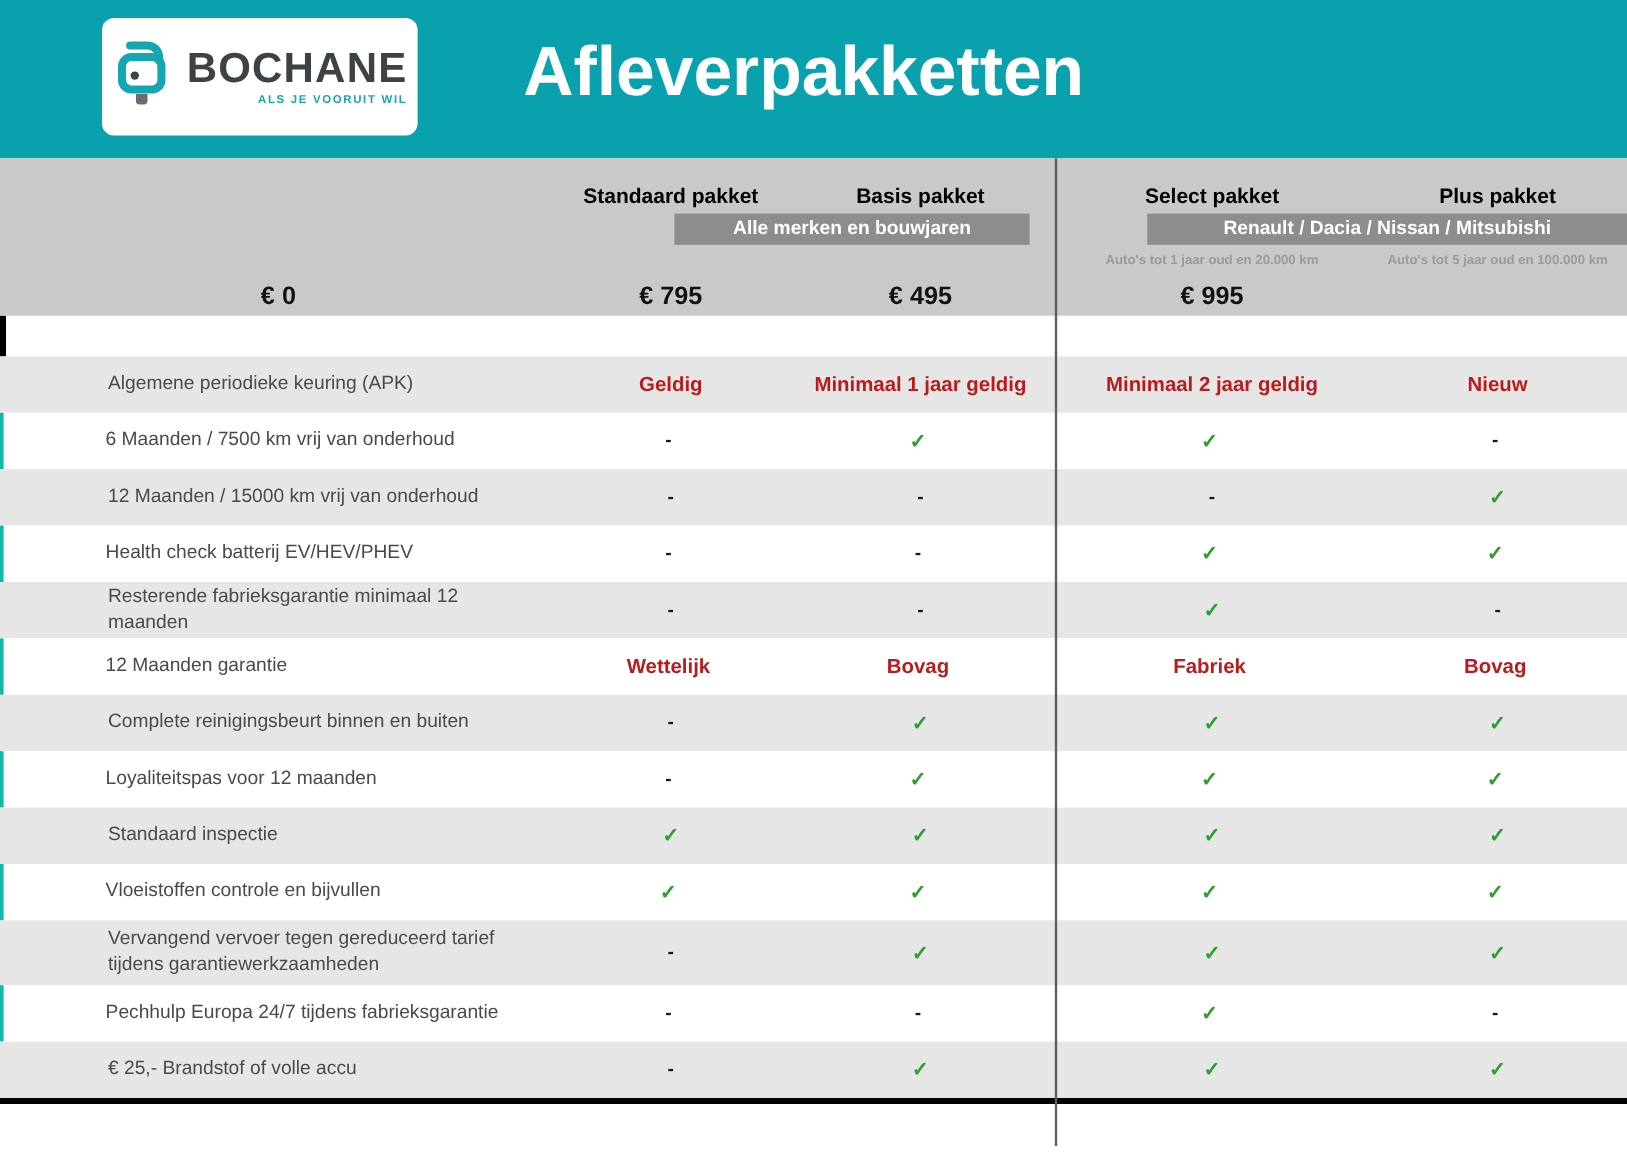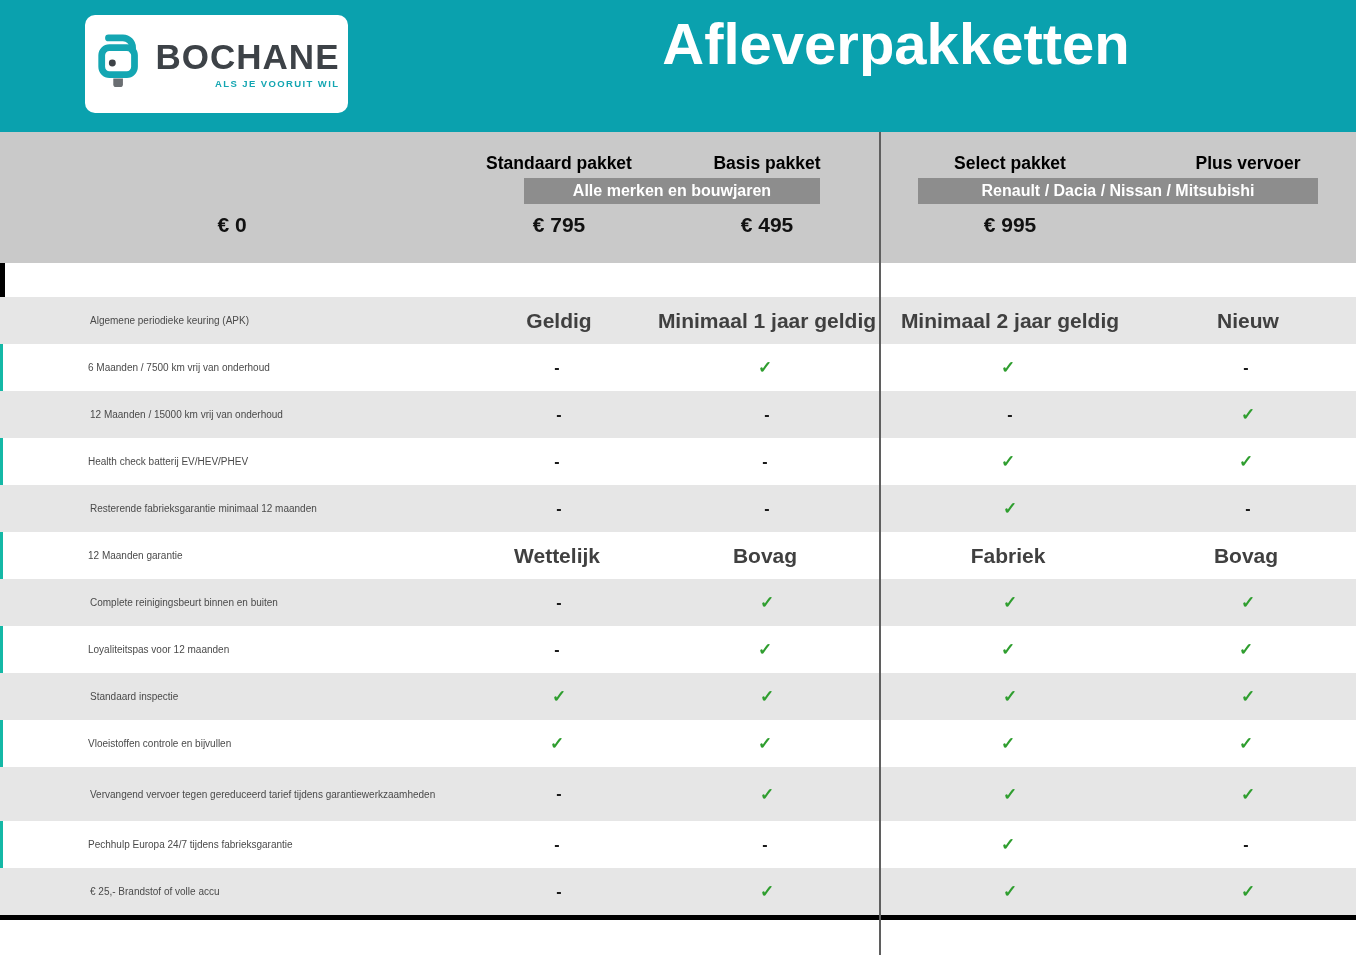--- a/index.html
+++ b/index.html
@@ -6,51 +6,51 @@
   html,body { width:1356px; height:960px; background:#fff; font-family:"Liberation Sans", sans-serif; overflow:hidden; }
   .page { position:relative; width:1356px; height:803px; display:flex; flex-direction:column; }
 
   
   .banner { position:relative; height:132px; background:#0aa1ae; flex:none; }
   .logo-card { position:absolute; left:85px; top:15px; width:263px; height:98px; background:#fff; border-radius:10px;
                display:flex; align-items:center; justify-content:center; gap:8px; padding:0 10px; }
   .logo-text { display:flex; flex-direction:column; align-items:flex-end; }
   .logo-name { font-size:35px; font-weight:bold; color:#3d4247; letter-spacing:1px; line-height:1; }
   .logo-tagline { font-size:9.5px; font-weight:bold; color:#14a6b2; letter-spacing:1.4px; margin-top:4px; }
-  .banner-title { position:absolute; left:436px; top:10px; width:920px; text-align:center;
+  .banner-title { position:absolute; left:436px; top:26px; width:920px; text-align:left;
                   font-size:58px; font-weight:800; color:#fff; letter-spacing:0px; }
 
   
   .head-band { position:relative; height:131px; background:#c9c9c9; flex:none; }
   .grid { display:grid; grid-template-columns:464px 190px 226px 260px 216px; }
   .names-row { height:44px; align-items:end; padding-top:8px; }
   .pkg-name { text-align:center; font-size:17.5px; font-weight:bold; color:#000000; padding-bottom:2px; }
-  .bands-row { height:30px; align-items:center; }
+  .bands-row { height:30px; align-items:center;margin-left:38px; }
   .brand-band { background:#8d8d8d; color:#fff; font-weight:bold; font-size:16px; text-align:center;
                 height:26px; line-height:26px; justify-self:center; }
   .band-left { grid-column:2 / 4; width:296px; }
   .band-right { grid-column:4 / 6; width:400px; }
   .notes-row { height:22px; align-items:center; }
   .pkg-note { text-align:center; font-size:11px; font-weight:bold; color:#9a9a9a; }
   .note-select { grid-column:4; } .note-plus { grid-column:5; }
   .prices-row { height:35px; align-items:center; padding-top:2px; }
   .total-label { padding-left:90px; font-size:20px; font-weight:bold; color:#111; }
   .pkg-price { text-align:center; font-size:21px; font-weight:bold; color:#111; }
 
   
   .gap-row { height:34px; background:#fff; border-left:5px solid #000; flex:none; }
   .row { min-height:47px; align-items:center; flex:none; }
   .row.tall { min-height:54px; }
   .row.gray { background:#e6e6e6; padding-left:5px; grid-template-columns:459px 190px 226px 260px 216px; }
   .row.white { background:#fff; border-left:3px solid #14b8a6; grid-template-columns:459px 190px 226px 260px 216px; }
-  .row-label { padding-left:85px; padding-right:20px; font-size:10px; color:#4a4a4a; line-height:1.3; }
+  .row-label { padding-left:85px; padding-right:20px; font-size:16px; color:#4a4a4a; line-height:1.3; }
   .cell { text-align:center; font-weight:bold; }
   .cell.dash { color:#1a1a1a; font-size:16px; }
   .cell.check { color:#2f9e2f; font-size:17px; }
-  .cell.gtext { color:#404040; font-size:21px; }
+  .cell.gtext { color:#b91c1c; font-size:17px; }
 
   .bottom-space { flex:1; background:#fff; border-left:5px solid #000; }
   .bottom-bar { height:5px; background:#000; flex:none; }
 
   .v-divider { position:absolute; left:879px; top:132px; width:2px; height:823px; background:#5f5f5f; z-index:5; }
 </style>
 </head>
 <body>
 
 <div class="page">
@@ -72,26 +72,33 @@
     </div>
     <div class="banner-title">Afleverpakketten</div>
   </div>
 
   <div class="head-band">
     <div class="grid names-row">
       <div></div>
       <div class="pkg-name">Standaard pakket</div>
       <div class="pkg-name">Basis pakket</div>
       <div class="pkg-name">Select pakket</div>
-      <div class="pkg-name">Plus vervoer</div>
+      <div class="pkg-name">Plus pakket</div>
     </div>
     <div class="grid bands-row">
       <div></div>
       <div class="brand-band band-left">Alle merken en bouwjaren</div>
       <div class="brand-band band-right">Renault / Dacia / Nissan / Mitsubishi</div>
+    </div>
+    <div class="grid notes-row">
+      <div></div>
+        <div></div>
+        <div></div>
+      <div class="pkg-note note-select">Auto's tot 1 jaar oud en 20.000 km</div>
+      <div class="pkg-note note-plus">Auto's tot 5 jaar oud en 100.000 km</div>
     </div>
     <div class="grid prices-row">
       <div class="pkg-price">€ 0</div>
       <div class="pkg-price">€ 795</div>
       <div class="pkg-price">€ 495</div>
       <div class="pkg-price">€ 995</div>
     </div>
   </div>
 
   <div class="gap-row"></div>

